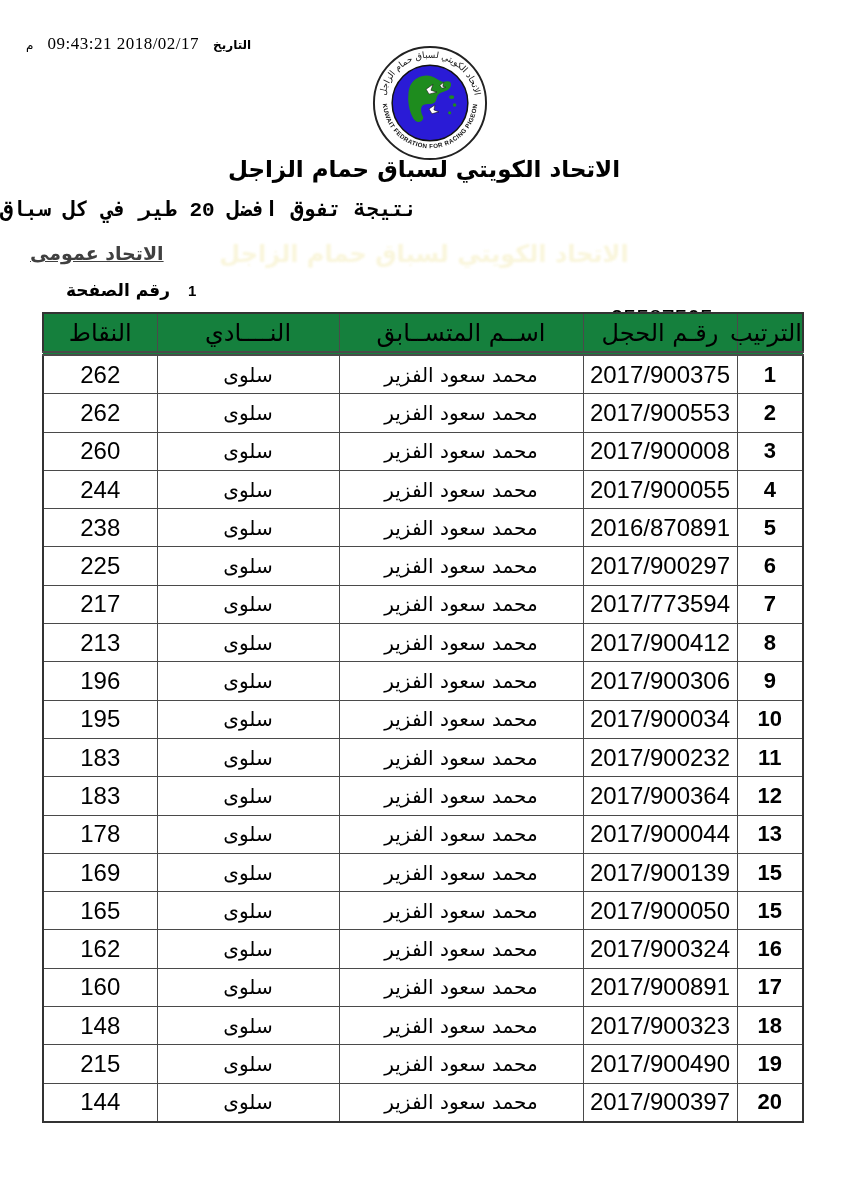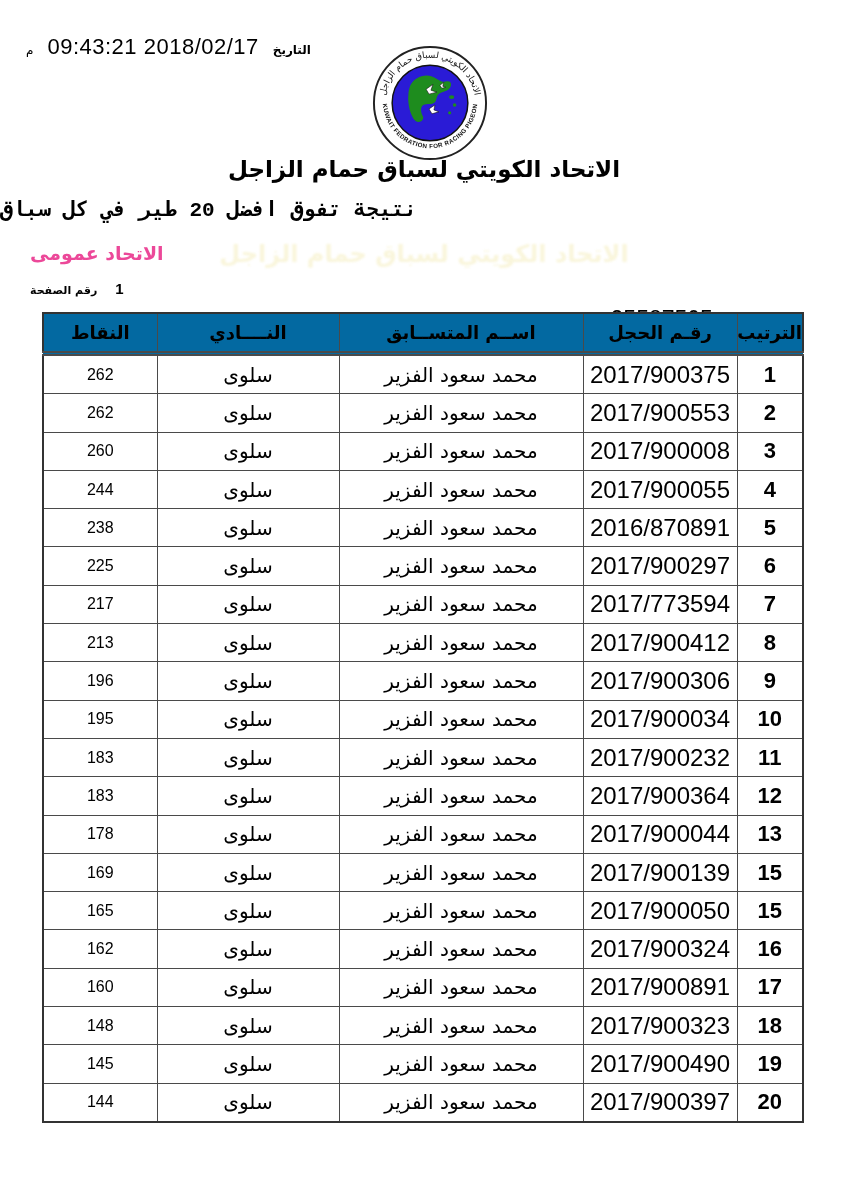--- a/index.html
+++ b/index.html
@@ -8,21 +8,21 @@
     font-family:"Liberation Sans","DejaVu Sans",sans-serif;color:#000;
     overflow:hidden;
   }
   .abs{position:absolute;}
 
   
   .date-row{
     left:26px;top:34px;display:flex;align-items:baseline;gap:14px;direction:ltr;
   }
   .date-meridiem{font-size:12px;}
-  .date-value{font-size:22px;letter-spacing:.5px;}
+  .date-value{font-size:17px;letter-spacing:.5px;font-family:Liberation Serif, serif;}
   .date-label{font-size:12px;font-weight:bold;font-family:"DejaVu Sans",sans-serif;}
 
   
   .logo-wrap{left:371px;top:44px;width:118px;height:118px;}
 
   
   .watermark{
     left:0;top:240px;width:100%;text-align:center;font-size:24px;font-weight:bold;
     color:#efe49a;opacity:.35;font-family:"DejaVu Sans",sans-serif;pointer-events:none;
     filter:blur(1px);
@@ -38,38 +38,38 @@
   .section-label{left:30px;top:242px;font-size:19px;font-weight:bold;
                  font-family:"DejaVu Sans",sans-serif;}
 
   
   .season-row{right:43px;top:274px;direction:rtl;display:flex;align-items:baseline;gap:24px;}
   .season-label{font-size:18px;font-weight:bold;font-family:"DejaVu Sans",sans-serif;margin-top:36px;}
   .season-value{font-size:23px;}
 
   
   .pagenum-row{left:30px;top:280px;display:flex;align-items:baseline;gap:18px;direction:ltr;}
-  .pagenum-label{font-size:11px;font-weight:bold;font-family:"DejaVu Sans",sans-serif;}
+  .pagenum-label{font-size:17px;font-weight:bold;font-family:"DejaVu Sans",sans-serif;margin-left:36px;}
   .pagenum-value{font-size:15px;font-weight:bold;}
 
   
   .table-wrap{left:42px;top:312px;width:762px;}
   table{border-collapse:collapse;width:762px;direction:rtl;table-layout:fixed;}
   th,td{border:1px solid #4a4a4a;text-align:center;vertical-align:middle;padding:0;}
   table{border:2px solid #333;}
   thead th{
-    background:#0369a1;height:37px;font-size:18px;font-weight:bold;
+    background:#15803d;height:37px;font-size:24px;font-weight:normal;
     font-family:"DejaVu Sans",sans-serif;border-bottom:5px double #4a4a4a;
   }
   tbody td{height:37.3px;}
   td[data-name="rank-cell"]{font-weight:bold;font-size:22px;}
   td[data-name="ring-cell"]{font-size:24px;direction:ltr;}
   td[data-name="name-cell"],td[data-name="club-cell"]{
     font-size:20px;font-family:"DejaVu Sans",sans-serif;}
-  td[data-name="points-cell"]{font-size:16px;direction:ltr;}
+  td[data-name="points-cell"]{font-size:24px;direction:ltr;}
 </style>
 </head>
 <body>
 
 <div class="abs watermark" data-name="watermark">الاتحاد الكويتي لسباق حمام الزاجل</div>
 
 <div class="abs date-row" data-name="date-row">
   <span class="date-meridiem" data-name="date-meridiem">م</span>
   <span class="date-value" data-name="date-value">09:43:21 2018/02/17</span>
   <span class="date-label" data-name="date-label">التاريخ</span>
@@ -102,21 +102,21 @@
     </text>
     <text font-size="6.3" font-weight="bold" font-family="Liberation Sans, sans-serif" fill="#111" letter-spacing="0.4">
       <textPath href="#botArc" startOffset="50%" text-anchor="middle" data-name="seal-english-text">KUWAIT FEDRATION FOR RACING PIGEON</textPath>
     </text>
   </svg>
 </div>
 
 <div class="abs title1" data-name="page-title">الاتحاد الكويتي لسباق حمام الزاجل</div>
 <div class="abs title2" data-name="page-subtitle">نتيجة تفوق  افضل  20  طير في كل سباق</div>
 
-<div class="abs section-label" data-name="section-label" style="color: #ec4899;">الاتحاد عمومى</div>
+<div class="abs section-label" data-name="section-label" style="color: #404040; text-decoration: underline;">الاتحاد عمومى</div>
 
 <div class="abs season-row" data-name="season-row">
   <span class="season-label" data-name="season-label">الموسم</span>
   <span class="season-value" data-name="season-value">25587505</span>
 </div>
 
 <div class="abs pagenum-row" data-name="page-number-row">
   <span class="pagenum-label" data-name="page-number-label">رقم الصفحة</span>
   <span class="pagenum-value" data-name="page-number-value">1</span>
 </div>
@@ -264,21 +264,21 @@
           <td data-name="ring-cell">2017/900323</td>
           <td data-name="name-cell">محمد سعود الفزير</td>
           <td data-name="club-cell">سلوى</td>
           <td data-name="points-cell">148</td>
         </tr>
         <tr data-name="table-row">
           <td data-name="rank-cell">19</td>
           <td data-name="ring-cell">2017/900490</td>
           <td data-name="name-cell">محمد سعود الفزير</td>
           <td data-name="club-cell">سلوى</td>
-          <td data-name="points-cell">145</td>
+          <td data-name="points-cell">215</td>
         </tr>
         <tr data-name="table-row">
           <td data-name="rank-cell">20</td>
           <td data-name="ring-cell">2017/900397</td>
           <td data-name="name-cell">محمد سعود الفزير</td>
           <td data-name="club-cell">سلوى</td>
           <td data-name="points-cell">144</td>
         </tr>
       </tbody>
   </table>

